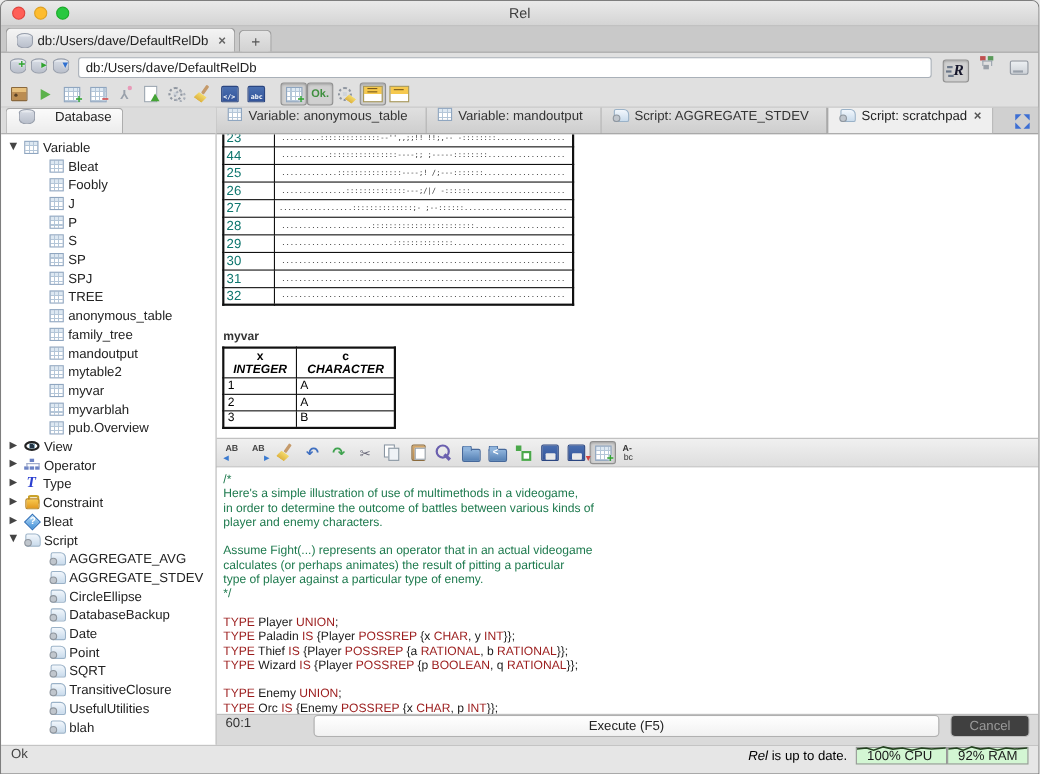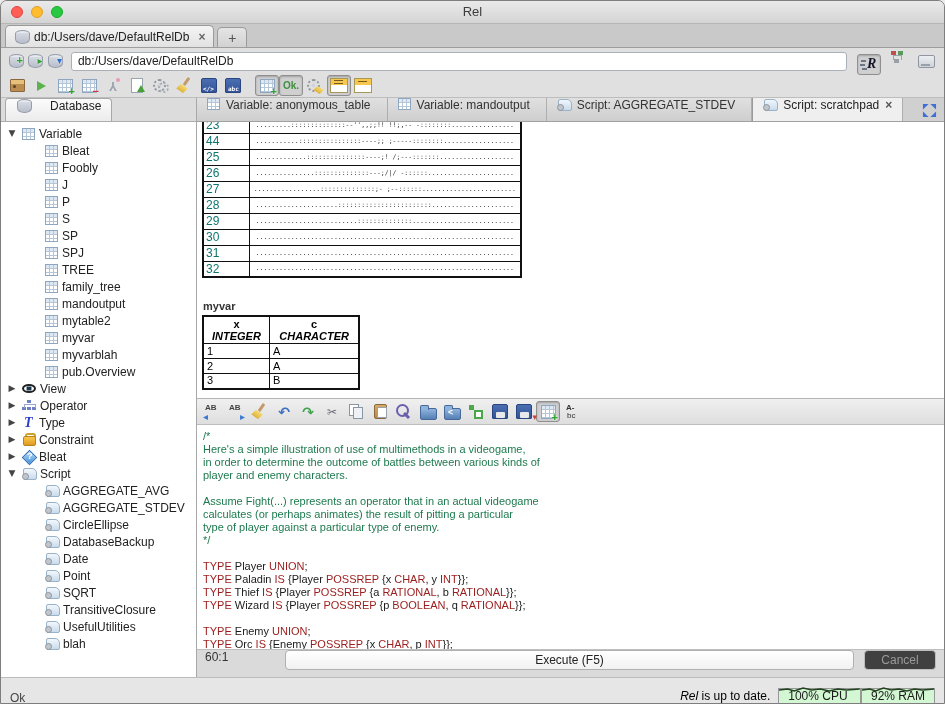--- a/index.html
+++ b/index.html
@@ -181,21 +181,21 @@
   .code-line.comment{color:#1e7a4e}
   .code-line .kw{color:#9b1c1c}
   
   .execbar{height:28px;background:#dadada;border-top:1px solid #bfbfbf;display:flex;align-items:flex-start;padding:0 8px}
   .pos{font-size:12px;color:#333;width:70px}
   .exec-btn{flex:1;height:20px;margin:0 10px 0 10px;background:linear-gradient(#fff,#f1f1f1);border:1px solid #b0b0b0;
     border-radius:4px;font:12px "Liberation Sans",sans-serif;color:#222}
   .cancel-btn{width:72px;height:20px;background:#404040;border:1px solid #bdbdbd;border-radius:4px;
     font:12px "Liberation Sans",sans-serif;color:#9a9a9a}
   
-  .statusbar{height:28px;background:#e6e6e6;border-top:1px solid #bcbcbc;display:flex;align-items:flex-end;padding:0 9px;gap:3px}
+  .statusbar{height:28px;background:#e6e6e6;border-top:1px solid #bcbcbc;display:flex;align-items:flex-start;padding:0 9px;gap:3px}
   .status-left{font-size:12px;color:#444}
   .status-right{margin-left:auto;display:flex;align-items:center;gap:8px}
   .upd{font-size:12px;color:#000000}
   .upd .app{font-style:italic}
   .badge-box{position:relative;min-width:74px;text-align:center;background:#d3f6d3;border:1px solid #979797;
     font:12px/18px "Liberation Sans",sans-serif;color:#1a1a1a;padding:0 9px}
   .badge-box svg{position:absolute;top:-3px;left:0;width:100%;height:6px}
 </style>
 </head>
 <body>
@@ -388,20 +388,25 @@
             <span class="ticon" data-name="table-icon"></span>
             <span data-name="tree-item-label">SPJ</span>
           </div>
 
           <div class="trow" data-name="tree-item" data-indent="1">
             <span class="arrow" data-name="tree-expander-icon"></span>
             <span class="ticon" data-name="table-icon"></span>
             <span data-name="tree-item-label">TREE</span>
           </div>
 
+          <div class="trow" data-name="tree-item" data-indent="1">
+            <span class="arrow" data-name="tree-expander-icon"></span>
+            <span class="ticon" data-name="table-icon"></span>
+            <span data-name="tree-item-label">anonymous_table</span>
+          </div>
 
           <div class="trow" data-name="tree-item" data-indent="1">
             <span class="arrow" data-name="tree-expander-icon"></span>
             <span class="ticon" data-name="table-icon"></span>
             <span data-name="tree-item-label">family_tree</span>
           </div>
 
           <div class="trow" data-name="tree-item" data-indent="1">
             <span class="arrow" data-name="tree-expander-icon"></span>
             <span class="ticon" data-name="table-icon"></span>

